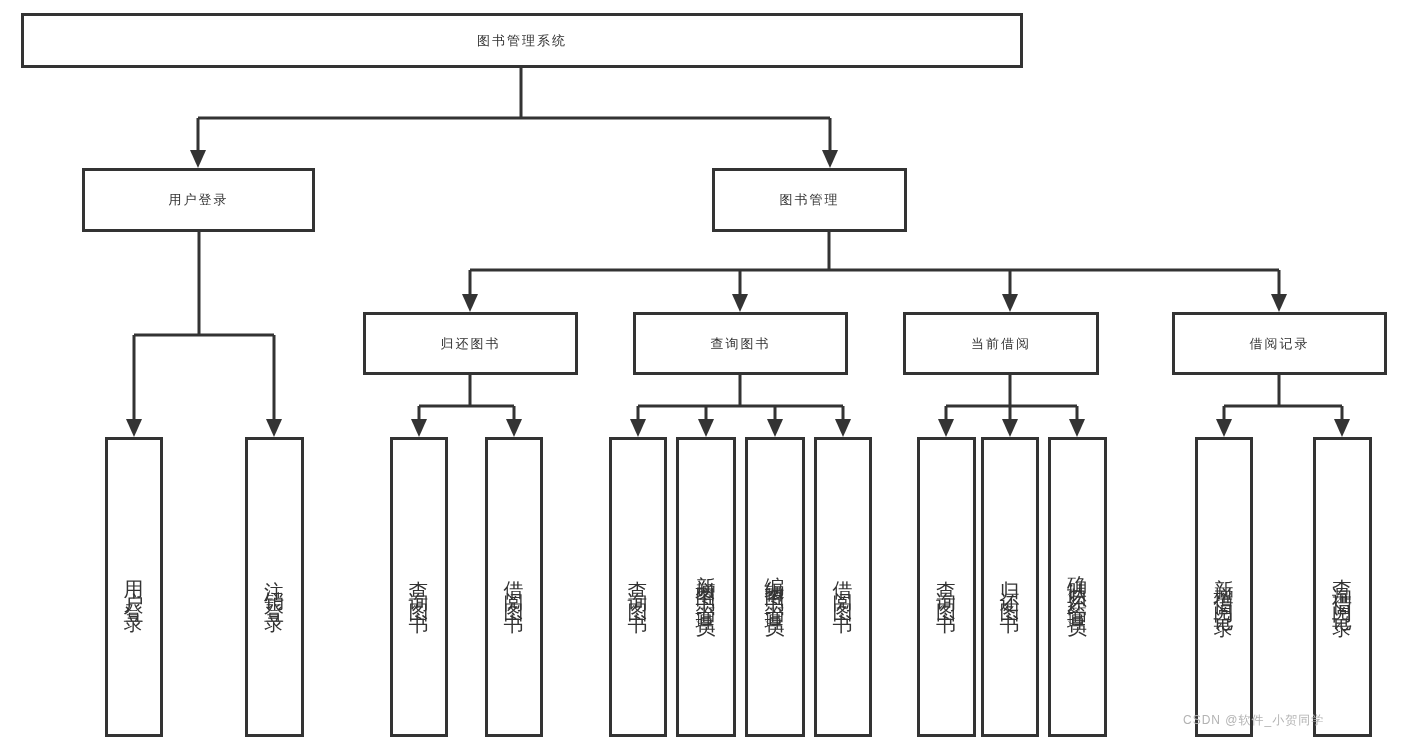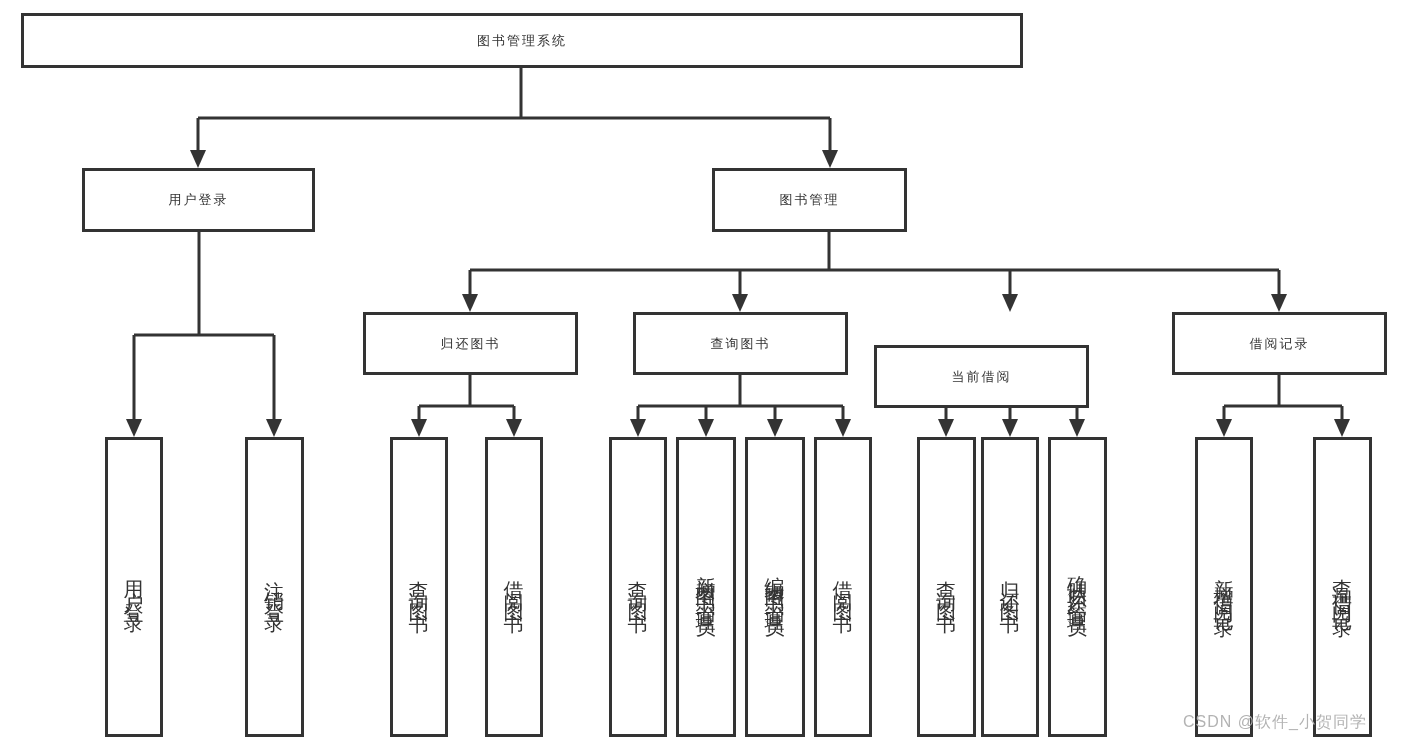--- a/index.html
+++ b/index.html
@@ -30,21 +30,21 @@
     text-orientation:mixed;
     font-size:20px;
     letter-spacing:11px;
     line-height:1;
     white-space:nowrap;
   }
   .watermark {
     position:absolute;
     left:1183px; top:712px;
     z-index:3;
-    font-size:16px;
+    font-size:12px;
     color:#b3b3b3;
     letter-spacing:1px;
     white-space:nowrap;
   }
 </style>
 </head>
 <body>
 
 <div class="canvas">
 
@@ -98,21 +98,21 @@
   <div class="node" style="left:712px; top:168px; width:195px; height:64px;">
     <span class="hlabel">图书管理</span>
   </div>
 
   <div class="node" style="left:363px; top:312px; width:215px; height:63px;">
     <span class="hlabel">归还图书</span>
   </div>
   <div class="node" style="left:633px; top:312px; width:215px; height:63px;">
     <span class="hlabel">查询图书</span>
   </div>
-  <div class="node" style="left:874px; top:312px; width:215px; height:63px;margin-top:33px;">
+  <div class="node" style="left:903px; top:312px; width:196px; height:63px;">
     <span class="hlabel">当前借阅</span>
   </div>
   <div class="node" style="left:1172px; top:312px; width:215px; height:63px;">
     <span class="hlabel">借阅记录</span>
   </div>
 
   <div class="node leaf" style="left:105px; top:437px; width:58px; height:300px;">
     <span class="vlabel">用户登录</span>
   </div>
   <div class="node leaf" style="left:245px; top:437px; width:59px; height:300px;">

